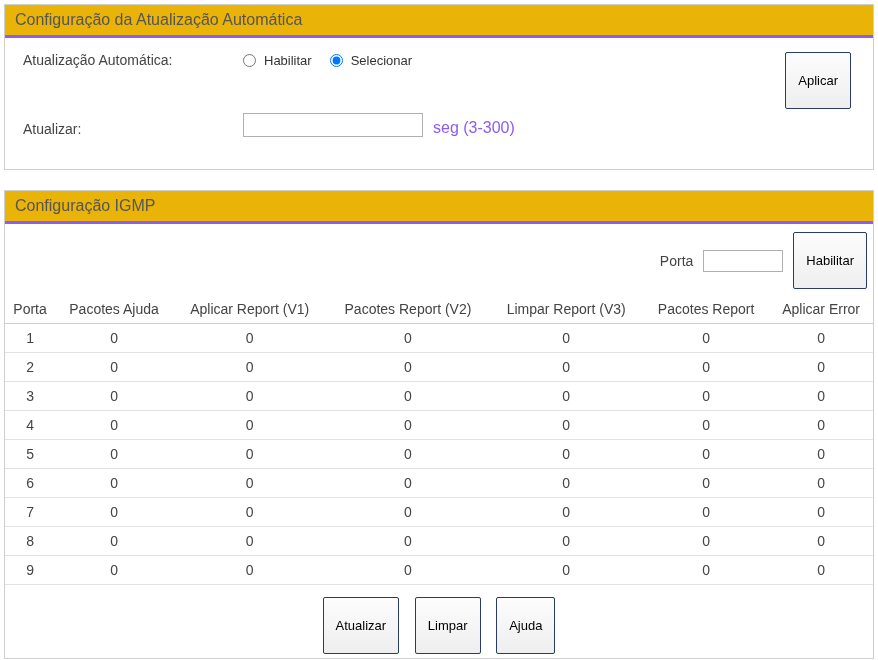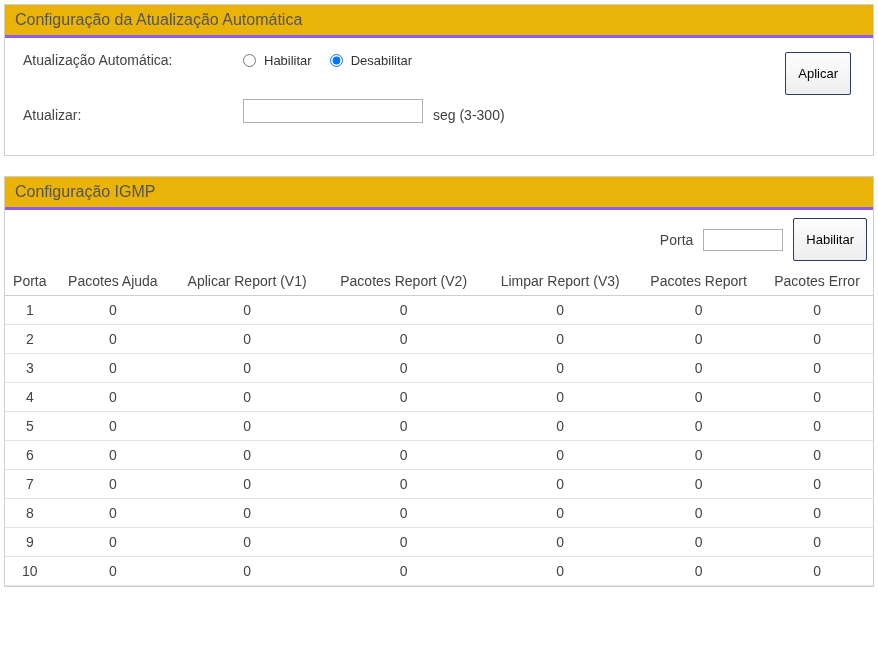--- a/index.html
+++ b/index.html
@@ -54,27 +54,27 @@
       font-size: 13px;
     }
     .small-input {
       width: 80px;
       height: 22px;
       border: 1px solid #b0b0b0;
       padding: 2px 4px;
     }
     .suffix {
       margin-left: 10px;
-      color: #404040;
-      font-size: 14px;
+      color: #8b5cf6;
+      font-size: 16px;
     }
     .btn {
       border: 1px solid #2a3a6a;
       background: linear-gradient(#fdfdfd,#eeeeee);
-      padding: 13px 12px;
+      padding: 20px 12px;
       font-size: 13px;
       font-family: inherit;
       cursor: pointer;
       border-radius: 2px;
     }
     .apply-wrap {
       display: flex;
       justify-content: flex-end;
       position: relative;
       margin-top: -30px;
@@ -122,21 +122,21 @@
 
 <div class="panel">
   <div class="panel-header">Configuração da Atualização Automática</div>
   <div class="panel-body">
     <div class="form-row">
       <div class="form-label">Atualização Automática:</div>
       <div class="radio-group">
         <input type="radio" name="autoref" id="r-enable" style="">
         <label for="r-enable" class="radio-label">Habilitar</label>
         <input type="radio" name="autoref" id="r-disable" checked="" style="">
-        <label for="r-disable" class="radio-label">Desabilitar</label>
+        <label for="r-disable" class="radio-label">Selecionar</label>
       </div>
     </div>
     <div class="apply-wrap">
       <button class="btn">Aplicar</button>
     </div>
     <div class="form-row">
       <div class="form-label">Atualizar:</div>
       <input type="text" class="text-input" value="" style="">
       <span class="suffix">seg (3-300)</span>
     </div>
@@ -154,21 +154,21 @@
 
   <table class="stats">
     <thead>
       <tr>
         <th>Porta</th>
         <th>Pacotes Ajuda</th>
         <th>Aplicar Report (V1)</th>
         <th>Pacotes Report (V2)</th>
         <th>Limpar Report (V3)</th>
         <th>Pacotes Report</th>
-        <th>Pacotes Error</th>
+        <th>Aplicar Error</th>
       </tr>
     </thead>
     <tbody id="stats-body">
         <tr>
           <td>1</td>
           <td>0</td>
           <td>0</td>
           <td>0</td>
           <td>0</td>
           <td>0</td>
@@ -239,25 +239,21 @@
         </tr>
         <tr>
           <td>9</td>
           <td>0</td>
           <td>0</td>
           <td>0</td>
           <td>0</td>
           <td>0</td>
           <td>0</td>
         </tr>
-        <tr>
-          <td>10</td>
-          <td>0</td>
-          <td>0</td>
-          <td>0</td>
-          <td>0</td>
-          <td>0</td>
-          <td>0</td>
-        </tr>
       </tbody>
   </table>
 
+  <div class="btn-row">
+    <button class="btn">Atualizar</button>
+    <button class="btn">Limpar</button>
+    <button class="btn">Ajuda</button>
+  </div>
 </div>
 
 </body></html>

